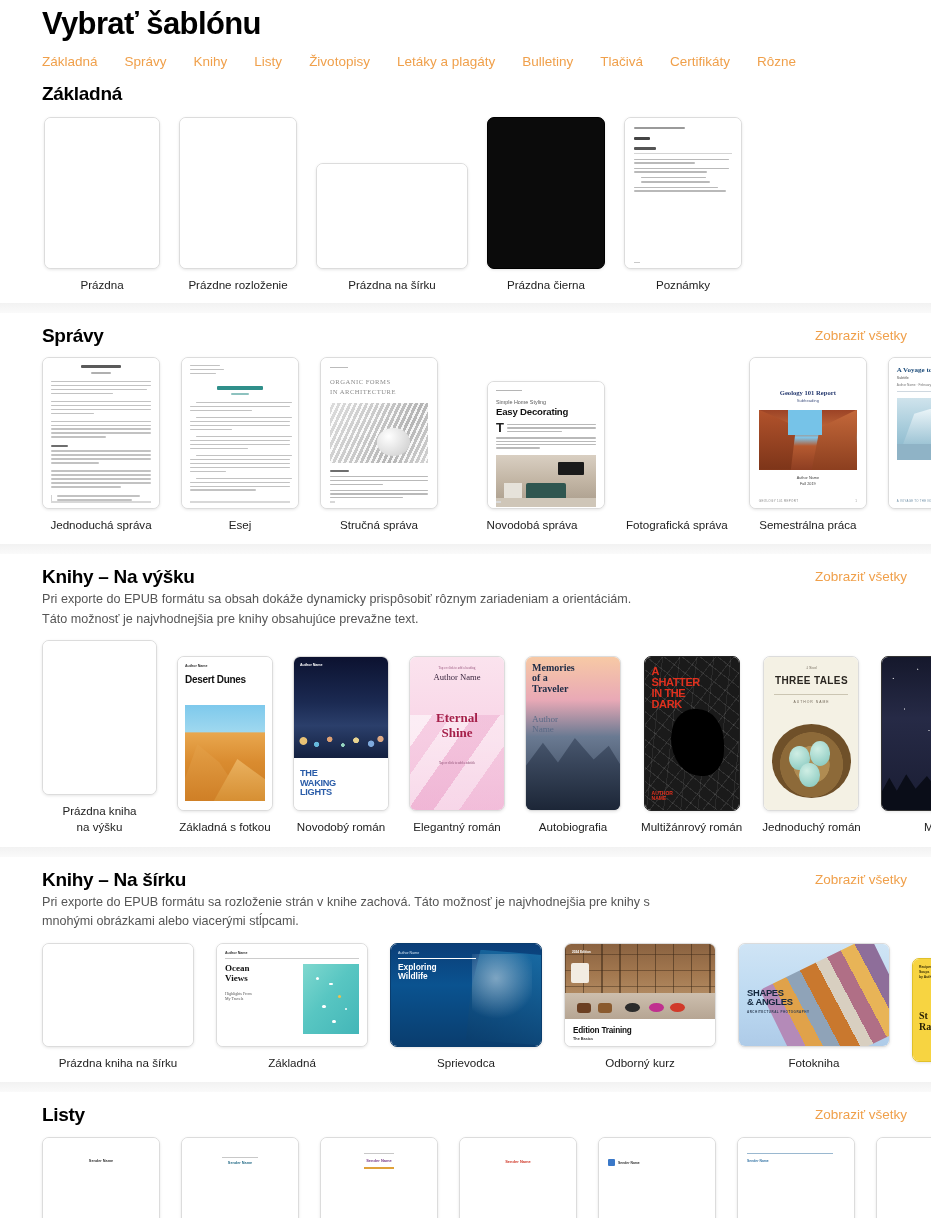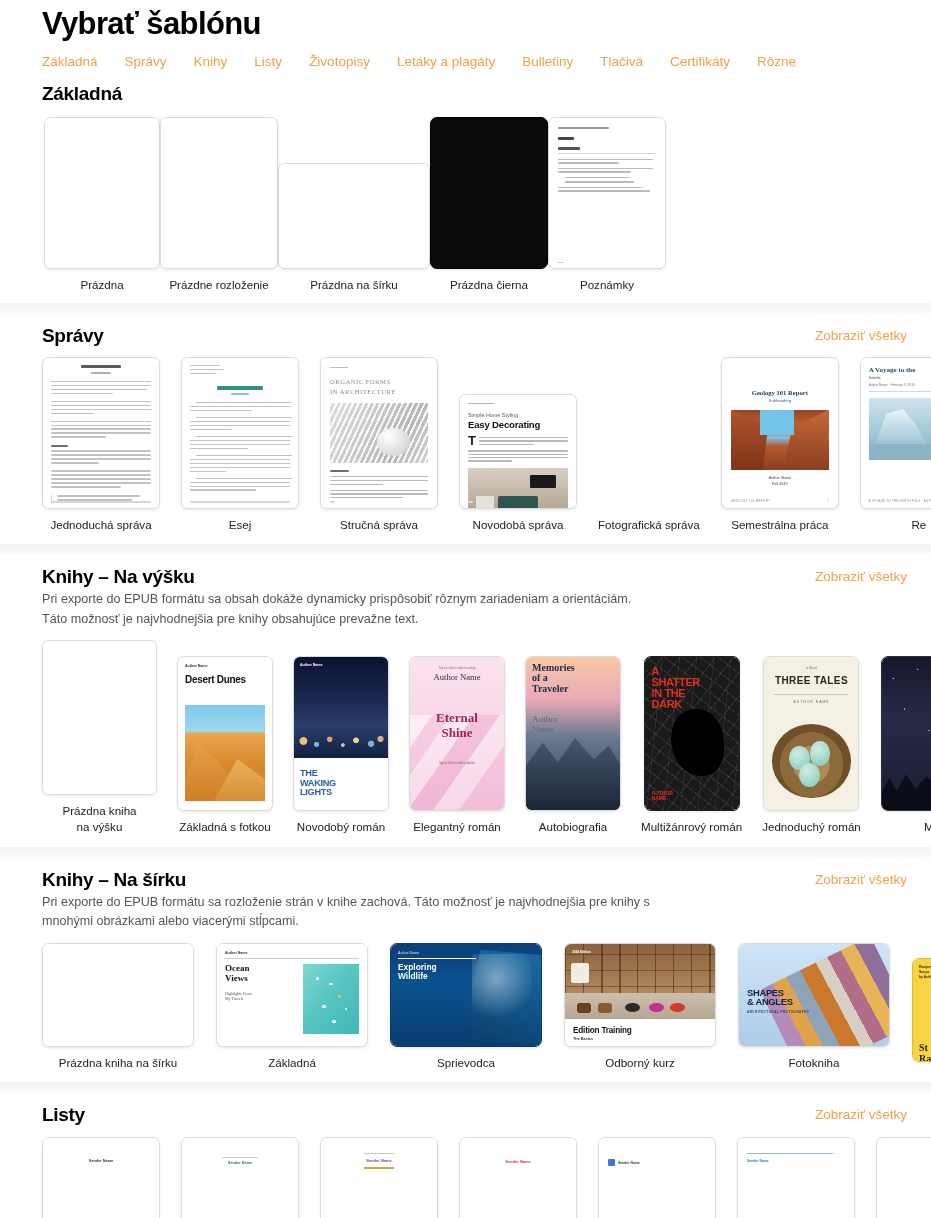--- a/index.html
+++ b/index.html
@@ -102,21 +102,21 @@
     <span>Bulletiny</span>
     <span>Tlačivá</span>
     <span>Certifikáty</span>
     <span>Rôzne</span>
   </div>
 
   <div class="section" style="padding-top:4px;">
     <div class="sec-head">
       <div class="sec-title">Základná</div>
     </div>
-    <div class="row" style="margin-top:12px; padding-left:2px;">
+    <div class="row" style="margin-top:12px; gap:19px; padding-left:2px;">
 
       <div class="tile">
         <div class="thumbwrap" style="height:152px;">
           <div class="thumb" style="width:116px;height:152px;">
             <div class="doc"></div>
           </div>
         </div>
         <div class="cap">Prázdna</div>
       </div>
 
@@ -281,21 +281,21 @@
             <div class="ln" style="width:100%;margin-bottom:2.4px"></div>
             <div class="ln" style="width:100%;margin-bottom:2.4px"></div>
             <div class="ln" style="width:74%;"></div>
             <div class="ftr" style="width:5px;height:1.2px;left:9px;"></div>
           </div>
         </div>
         <div class="cap">Stručná správa</div>
       </div>
 
       <div class="tile">
-        <div class="thumb" style="width:118px;height:115px;">
+        <div class="thumb" style="width:118px;height:128px;margin-left:28px;">
           <div class="doc" style="padding:8px;">
             <div class="p" style="width:26%;height:1.4px;background:#b5b5b5;margin-bottom:8px;"></div>
             <div style="font-size:5.4px;color:#5a5a5a;margin-bottom:1px;">Simple Home Styling</div>
             <div style="font-size:9.6px;font-weight:bold;color:#111;letter-spacing:-0.2px;">Easy Decorating</div>
             <div style="display:flex;gap:3px;margin-top:6px;">
               <div style="font-size:13px;font-weight:bold;line-height:.8;color:#222;">T</div>
               <div style="flex:1;padding-top:1px;">
                 <div class="ln" style="width:100%;margin-bottom:2px"></div>
                 <div class="ln" style="width:100%;margin-bottom:2px"></div>
                 <div class="ln" style="width:62%;"></div>
@@ -592,21 +592,21 @@
             <div style="position:absolute;left:8px;top:66px;font-size:3px;font-weight:bold;color:#2b3c52;letter-spacing:.5px;">ARCHITECTURAL PHOTOGRAPHY</div>
           </div>
         </div>
         <div class="cap">Fotokniha</div>
       </div>
 
       <div class="tile">
         <div class="thumb" style="width:152px;height:104px;border-color:#e0c02a;">
           <div class="cov yellowc">
             <div style="position:absolute;left:6px;top:6px;font-size:3.4px;font-weight:bold;color:#3a2f06;line-height:1.5;">Recipes<br>Soups<br>by Author</div>
-            <div style="position:absolute;left:6px;top:52px;font-size:10px;font-weight:bold;color:#241d04;line-height:1.05;font-family:'Liberation Serif',serif;margin-top:32px;">St<br>Ra</div>
+            <div style="position:absolute;left:6px;top:52px;font-size:10px;font-weight:bold;color:#241d04;line-height:1.05;font-family:'Liberation Serif',serif;">St<br>Ra</div>
           </div>
         </div>
         <div class="cap"></div>
       </div>
 
     </div>
   </div>
 
   <div class="band" style="margin-top:12px;"></div>
 

